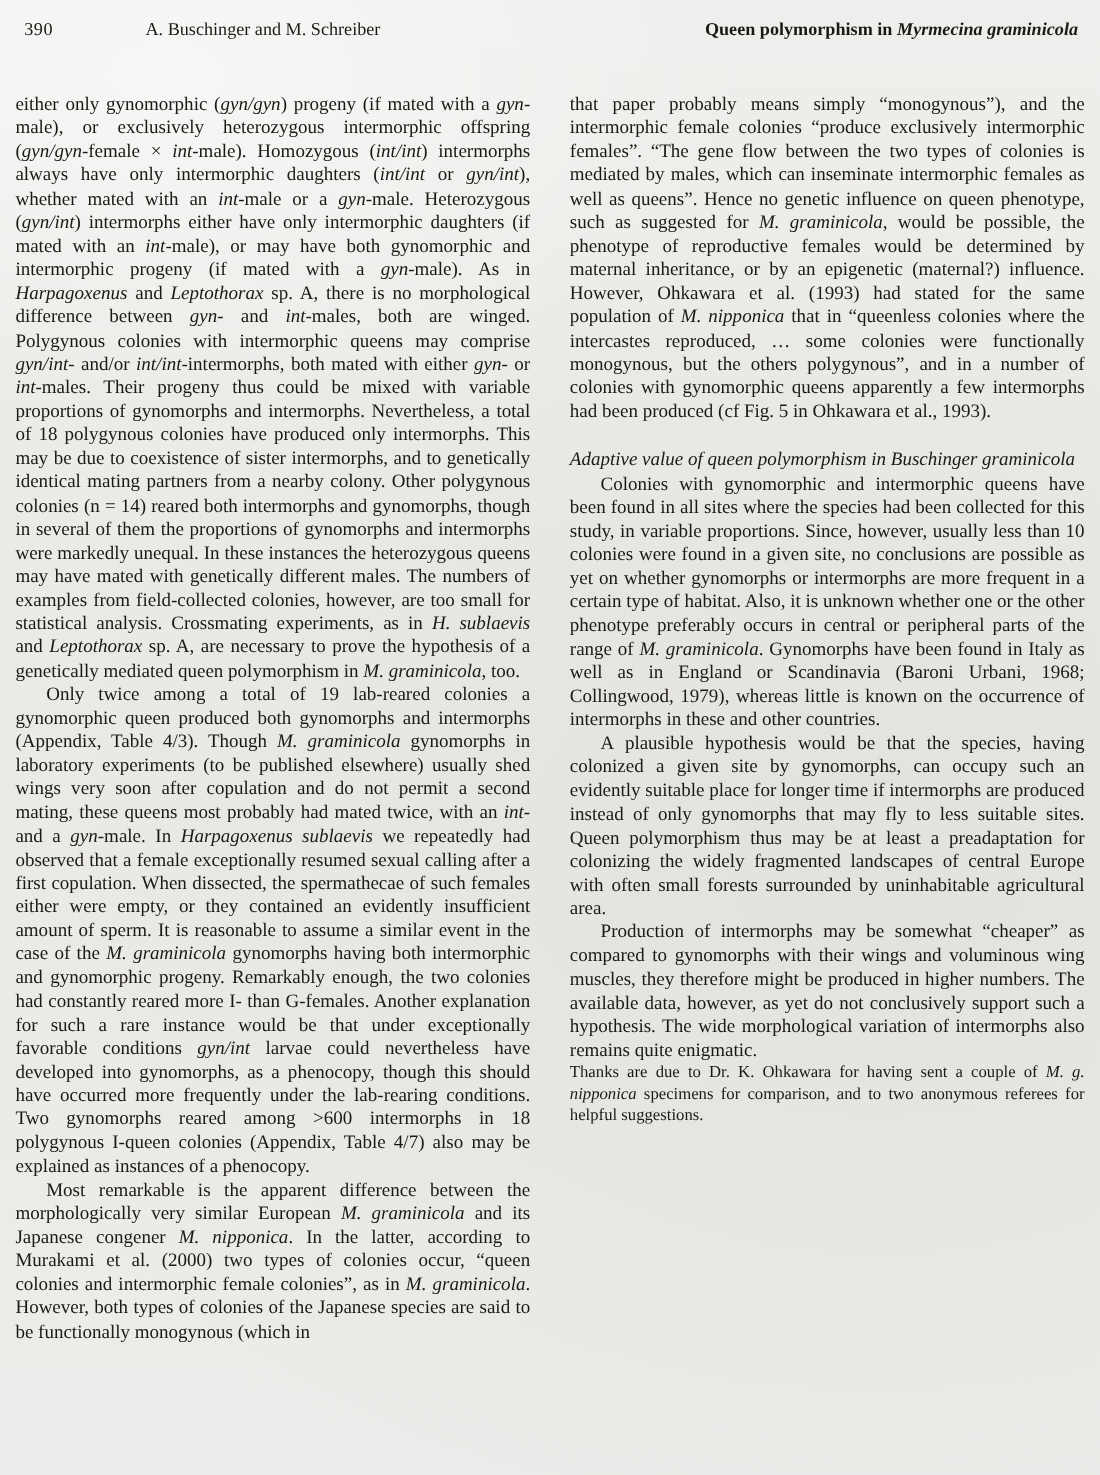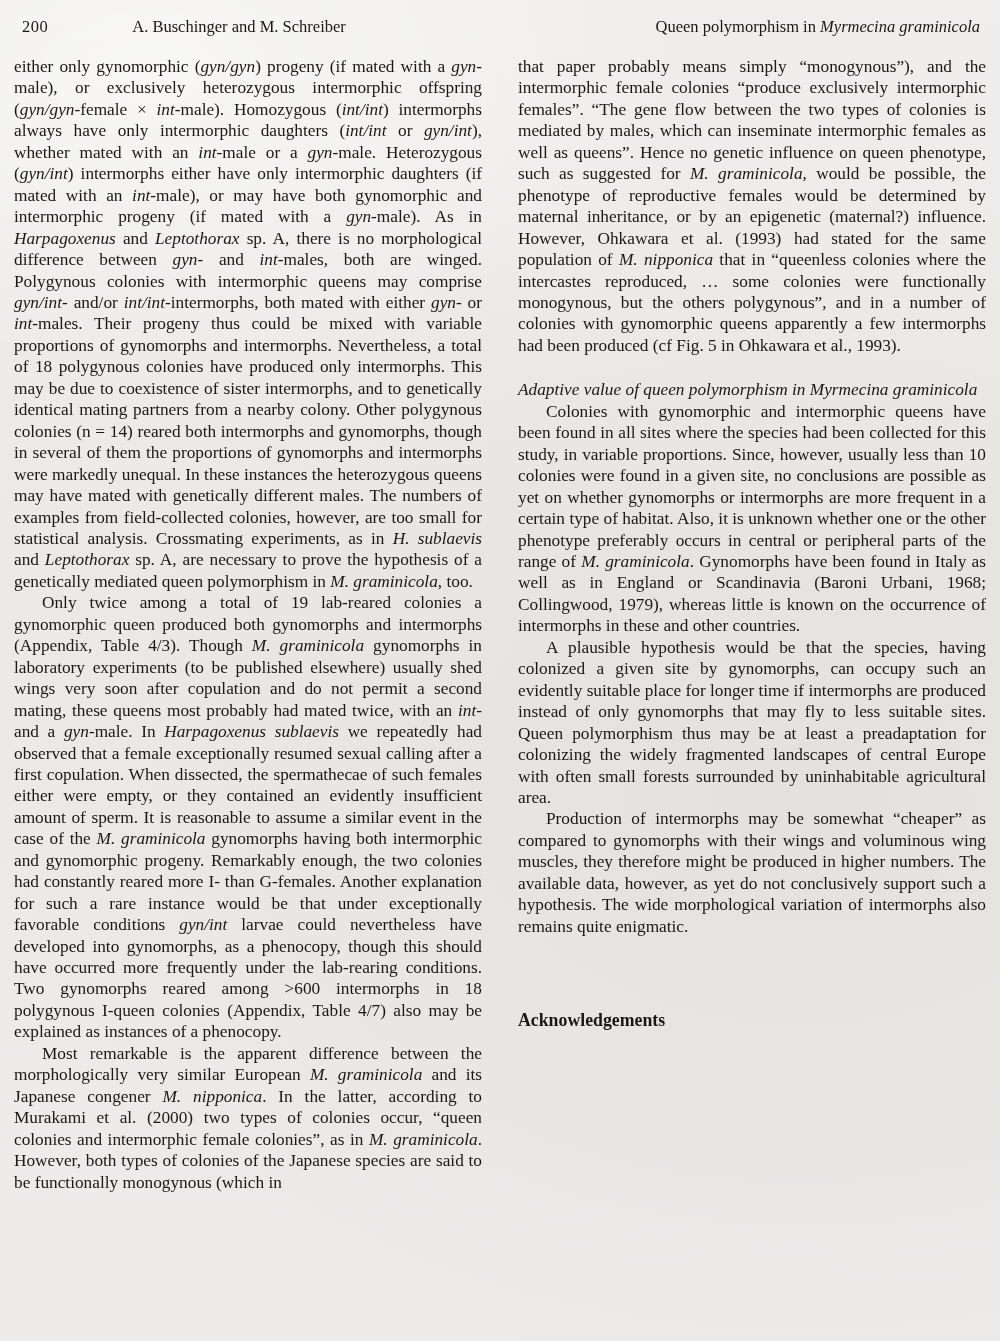--- a/index.html
+++ b/index.html
@@ -18,24 +18,24 @@
   .running-header {
     position: absolute;
     top: 17px; left: 22px; right: 20px;
     display: flex;
     align-items: baseline;
     font-size: 16.5px;
     white-space: nowrap;
   }
   .pageno { letter-spacing: 0.5px; }
   .author { margin-left: 84px; }
-  .rtitle { margin-left: auto; }
+  .rtitle { margin-left: auto; font-weight: bold; }
   .columns {
     position: absolute;
-    top: 56px; left: 14px;
+    top: 84px; left: 14px;
     width: 972px;
     display: flex;
     gap: 36px;
   }
   .col { width: 471px; }
   p.body-p {
     margin: 0;
     font-size: 17.3px;
     line-height: 21.45px;
     text-align: justify;
@@ -61,33 +61,33 @@
     line-height: 19.6px;
     text-align: justify;
   }
   i { font-style: italic; }
 </style>
 </head>
 <body>
 
 <div class="page">
   <header class="running-header">
-    <span class="pageno">200</span>
+    <span class="pageno">390</span>
     <span class="author">A. Buschinger and M. Schreiber</span>
     <span class="rtitle">Queen polymorphism in <i>Myrmecina graminicola</i></span>
   </header>
 
   <main class="columns">
     <div class="col" id="col-left">
         <p class="body-p">either only gynomorphic (<i>gyn/gyn</i>) progeny (if mated with a <i>gyn</i>-male), or exclusively heterozygous intermorphic offspring (<i>gyn/gyn</i>-female × <i>int</i>-male). Homozygous (<i>int/int</i>) intermorphs always have only intermorphic daughters (<i>int/int</i> or <i>gyn/int</i>), whether mated with an <i>int</i>-male or a <i>gyn</i>-male. Heterozygous (<i>gyn/int</i>) intermorphs either have only intermorphic daughters (if mated with an <i>int</i>-male), or may have both gynomorphic and intermorphic progeny (if mated with a <i>gyn</i>-male). As in <i>Harpagoxenus</i> and <i>Leptothorax</i> sp. A, there is no morphological difference between <i>gyn</i>- and <i>int</i>-males, both are winged. Polygynous colonies with intermorphic queens may comprise <i>gyn/int</i>- and/or <i>int/int</i>-intermorphs, both mated with either <i>gyn</i>- or <i>int</i>-males. Their progeny thus could be mixed with variable proportions of gynomorphs and intermorphs. Nevertheless, a total of 18 polygynous colonies have produced only intermorphs. This may be due to coexistence of sister intermorphs, and to genetically identical mating partners from a nearby colony. Other polygynous colonies (n = 14) reared both intermorphs and gynomorphs, though in several of them the proportions of gynomorphs and intermorphs were markedly unequal. In these instances the heterozygous queens may have mated with genetically different males. The numbers of examples from field-collected colonies, however, are too small for statistical analysis. Crossmating experiments, as in <i>H. sublaevis</i> and <i>Leptothorax</i> sp. A, are necessary to prove the hypothesis of a genetically mediated queen polymorphism in <i>M. graminicola</i>, too.</p>
         <p class="body-p indent">Only twice among a total of 19 lab-reared colonies a gynomorphic queen produced both gynomorphs and intermorphs (Appendix, Table 4/3). Though <i>M. graminicola</i> gynomorphs in laboratory experiments (to be published elsewhere) usually shed wings very soon after copulation and do not permit a second mating, these queens most probably had mated twice, with an <i>int</i>- and a <i>gyn</i>-male. In <i>Harpagoxenus sublaevis</i> we repeatedly had observed that a female exceptionally resumed sexual calling after a first copulation. When dissected, the spermathecae of such females either were empty, or they contained an evidently insufficient amount of sperm. It is reasonable to assume a similar event in the case of the <i>M. graminicola</i> gynomorphs having both intermorphic and gynomorphic progeny. Remarkably enough, the two colonies had constantly reared more I- than G-females. Another explanation for such a rare instance would be that under exceptionally favorable conditions <i>gyn/int</i> larvae could nevertheless have developed into gynomorphs, as a phenocopy, though this should have occurred more frequently under the lab-rearing conditions. Two gynomorphs reared among &gt;600 intermorphs in 18 polygynous I-queen colonies (Appendix, Table 4/7) also may be explained as instances of a phenocopy.</p>
         <p class="body-p indent">Most remarkable is the apparent difference between the morphologically very similar European <i>M. graminicola</i> and its Japanese congener <i>M. nipponica</i>. In the latter, according to Murakami et al. (2000) two types of colonies occur, “queen colonies and intermorphic female colonies”, as in <i>M. graminicola</i>. However, both types of colonies of the Japanese species are said to be functionally monogynous (which in</p>
       </div>
     <div class="col" id="col-right">
         <p class="body-p">that paper probably means simply “monogynous”), and the intermorphic female colonies “produce exclusively intermorphic females”. “The gene flow between the two types of colonies is mediated by males, which can inseminate intermorphic females as well as queens”. Hence no genetic influence on queen phenotype, such as suggested for <i>M. graminicola</i>, would be possible, the phenotype of reproductive females would be determined by maternal inheritance, or by an epigenetic (maternal?) influence. However, Ohkawara et al. (1993) had stated for the same population of <i>M. nipponica</i> that in “queenless colonies where the intercastes reproduced, … some colonies were functionally monogynous, but the others polygynous”, and in a number of colonies with gynomorphic queens apparently a few intermorphs had been produced (cf Fig. 5 in Ohkawara et al., 1993).</p>
-        <h3 class="subheading">Adaptive value of queen polymorphism in Myrmecina graminicola</h3>
+        <h3 class="subheading">Adaptive value of queen polymorphism in Buschinger graminicola</h3>
         <p class="body-p indent">Colonies with gynomorphic and intermorphic queens have been found in all sites where the species had been collected for this study, in variable proportions. Since, however, usually less than 10 colonies were found in a given site, no conclusions are possible as yet on whether gynomorphs or intermorphs are more frequent in a certain type of habitat. Also, it is unknown whether one or the other phenotype preferably occurs in central or peripheral parts of the range of <i>M. graminicola</i>. Gynomorphs have been found in Italy as well as in England or Scandinavia (Baroni Urbani, 1968; Collingwood, 1979), whereas little is known on the occurrence of intermorphs in these and other countries.</p>
         <p class="body-p indent">A plausible hypothesis would be that the species, having colonized a given site by gynomorphs, can occupy such an evidently suitable place for longer time if intermorphs are produced instead of only gynomorphs that may fly to less suitable sites. Queen polymorphism thus may be at least a preadaptation for colonizing the widely fragmented landscapes of central Europe with often small forests surrounded by uninhabitable agricultural area.</p>
         <p class="body-p indent">Production of intermorphs may be somewhat “cheaper” as compared to gynomorphs with their wings and voluminous wing muscles, they therefore might be produced in higher numbers. The available data, however, as yet do not conclusively support such a hypothesis. The wide morphological variation of intermorphs also remains quite enigmatic.</p>
-        <h2 class="ack-heading">Acknowledgements</h2>
+        <p class="small-p">Thanks are due to Dr. K. Ohkawara for having sent a couple of <i>M. g. nipponica</i> specimens for comparison, and to two anonymous referees for helpful suggestions.</p>
       </div>
   </main>
 </div>
 
 </body></html>

